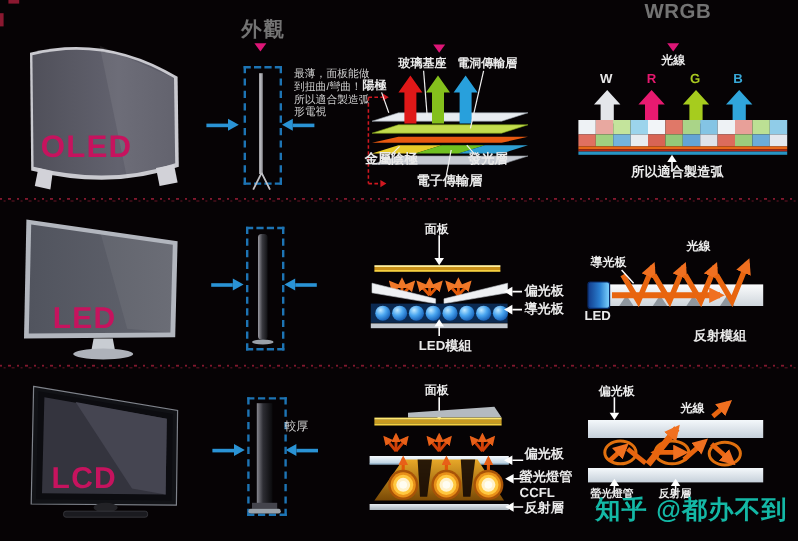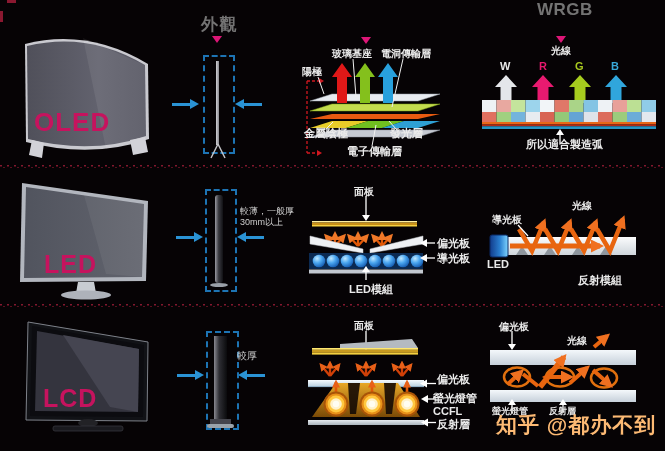--- a/index.html
+++ b/index.html
@@ -13,21 +13,21 @@
   .lbl9{font-size:9px;font-weight:700;}
   .note{position:absolute;color:#cfcfcf;font-size:9px;line-height:1.2;white-space:pre-line;font-weight:400;}
   .dashbox{position:absolute;border:2px dashed #1d74b4;}
   .shaft{position:absolute;height:3px;background:#2a93d5;}
   .ah-r{position:absolute;width:0;height:0;border-top:5px solid transparent;border-bottom:5px solid transparent;border-left:9px solid #2a93d5;}
   .ah-l{position:absolute;width:0;height:0;border-top:5px solid transparent;border-bottom:5px solid transparent;border-right:9px solid #2a93d5;}
   .sep{position:absolute;left:0;width:665px;height:3px;
        background-image:repeating-linear-gradient(90deg,#82182e 0 2px,transparent 2px 7px),
                         repeating-linear-gradient(90deg,#58101f 0 2px,transparent 2px 7px);
        background-size:100% 1.5px,100% 1.5px;background-position:0 0,3px 1.5px;background-repeat:repeat-x;}
-  .wm{position:absolute;color:#fdba74;font-size:21px;font-weight:700;letter-spacing:1px;white-space:nowrap;}
+  .wm{position:absolute;color:#14b8a6;font-size:21px;font-weight:700;letter-spacing:1px;white-space:nowrap;}
   svg text{font-family:"Liberation Sans","DejaVu Sans",sans-serif;}
 </style>
 </head>
 <body>
 
 <div id="stage">
 
   <div class="abs" style="left:7px;top:0;width:9px;height:2.5px;background:#8a1830;"></div>
   <div class="abs" style="left:0;top:11px;width:2.5px;height:11px;background:#8a1830;"></div>
 
@@ -58,20 +58,24 @@
 
   <div class="shaft" style="left:172px;top:103px;width:18px;"></div>
   <div class="ah-r" style="left:190px;top:99px;"></div>
   <div class="ah-l" style="left:235px;top:99px;"></div>
   <div class="shaft" style="left:244px;top:103px;width:18px;"></div>
   <div class="dashbox" style="left:203px;top:55px;width:28px;height:95px;"></div>
   <div class="abs" style="left:216px;top:61px;width:3px;height:84px;background:linear-gradient(90deg,#d0d0d4,#8a8a90);"></div>
   <svg class="abs" style="left:206px;top:142px;" width="24" height="18" viewBox="0 0 24 18">
     <path d="M12,2 L5,16 M12,2 L19,16" stroke="#c0c0c4" stroke-width="1.5" fill="none"></path>
   </svg>
+  <div class="note" style="left:245px;top:56px;width:64px;">最薄，面板能做
+到扭曲/彎曲！
+所以適合製造弧
+形電視</div>
 
   <svg class="abs" style="left:293px;top:45px;" width="182" height="115" viewBox="0 0 182 115">
     <g>
       <path d="M14,36 H26 M14,36 V108 M14,108 H24" stroke="#d01820" stroke-width="1.3" stroke-dasharray="3,2" fill="none"></path>
       <polygon points="26,33 26,39 31,36" fill="#d01820"></polygon>
       <polygon points="24,105 24,111 29,108" fill="#d01820"></polygon>
     </g>
     <g>
       <polygon points="17,56 125,56 147,49 39,49" fill="#e8ecf1" stroke="#9aa2ac" stroke-width="0.5"></polygon>
       <polygon points="17,66 125,66 147,59 39,59" fill="#c3dc4e" stroke="#7fa316" stroke-width="0.5"></polygon>
@@ -169,22 +173,20 @@
     <text x="26" y="97" font-size="25" font-weight="bold" fill="#c6135e" letter-spacing="1">LED</text>
   </svg>
 
   <div class="shaft" style="left:176px;top:236px;width:18px;"></div>
   <div class="ah-r" style="left:194px;top:232px;"></div>
   <div class="ah-l" style="left:237px;top:232px;"></div>
   <div class="shaft" style="left:246px;top:236px;width:18px;"></div>
   <div class="dashbox" style="left:205px;top:189px;width:28px;height:99px;"></div>
   <div class="abs" style="left:215px;top:195px;width:8px;height:88px;border-radius:3px;background:linear-gradient(90deg,#9a9aa2,#3a3a40 45%,#111114);"></div>
   <div class="abs" style="left:210px;top:283px;width:18px;height:4px;border-radius:50%;background:#9aa0a8;"></div>
-  <div class="note" style="left:240px;top:206px;width:72px;">較薄，一般厚
-30mm以上</div>
 
   <svg class="abs" style="left:300px;top:182px;" width="180" height="115" viewBox="0 0 180 115">
     <defs>
       <radialGradient id="gLedDot" cx="0.35" cy="0.3" r="0.8">
         <stop offset="0" stop-color="#bfe8ff"></stop>
           <stop offset="0.45" stop-color="#4aa6f0"></stop>
           <stop offset="1" stop-color="#0c50a8"></stop>
       </radialGradient>
       <marker id="mOr" orient="auto" markerUnits="userSpaceOnUse" markerWidth="9" markerHeight="9" refX="6" refY="4.5">
         <path d="M0,0 L9,4.5 L0,9 Z" fill="#f07828"></path>

